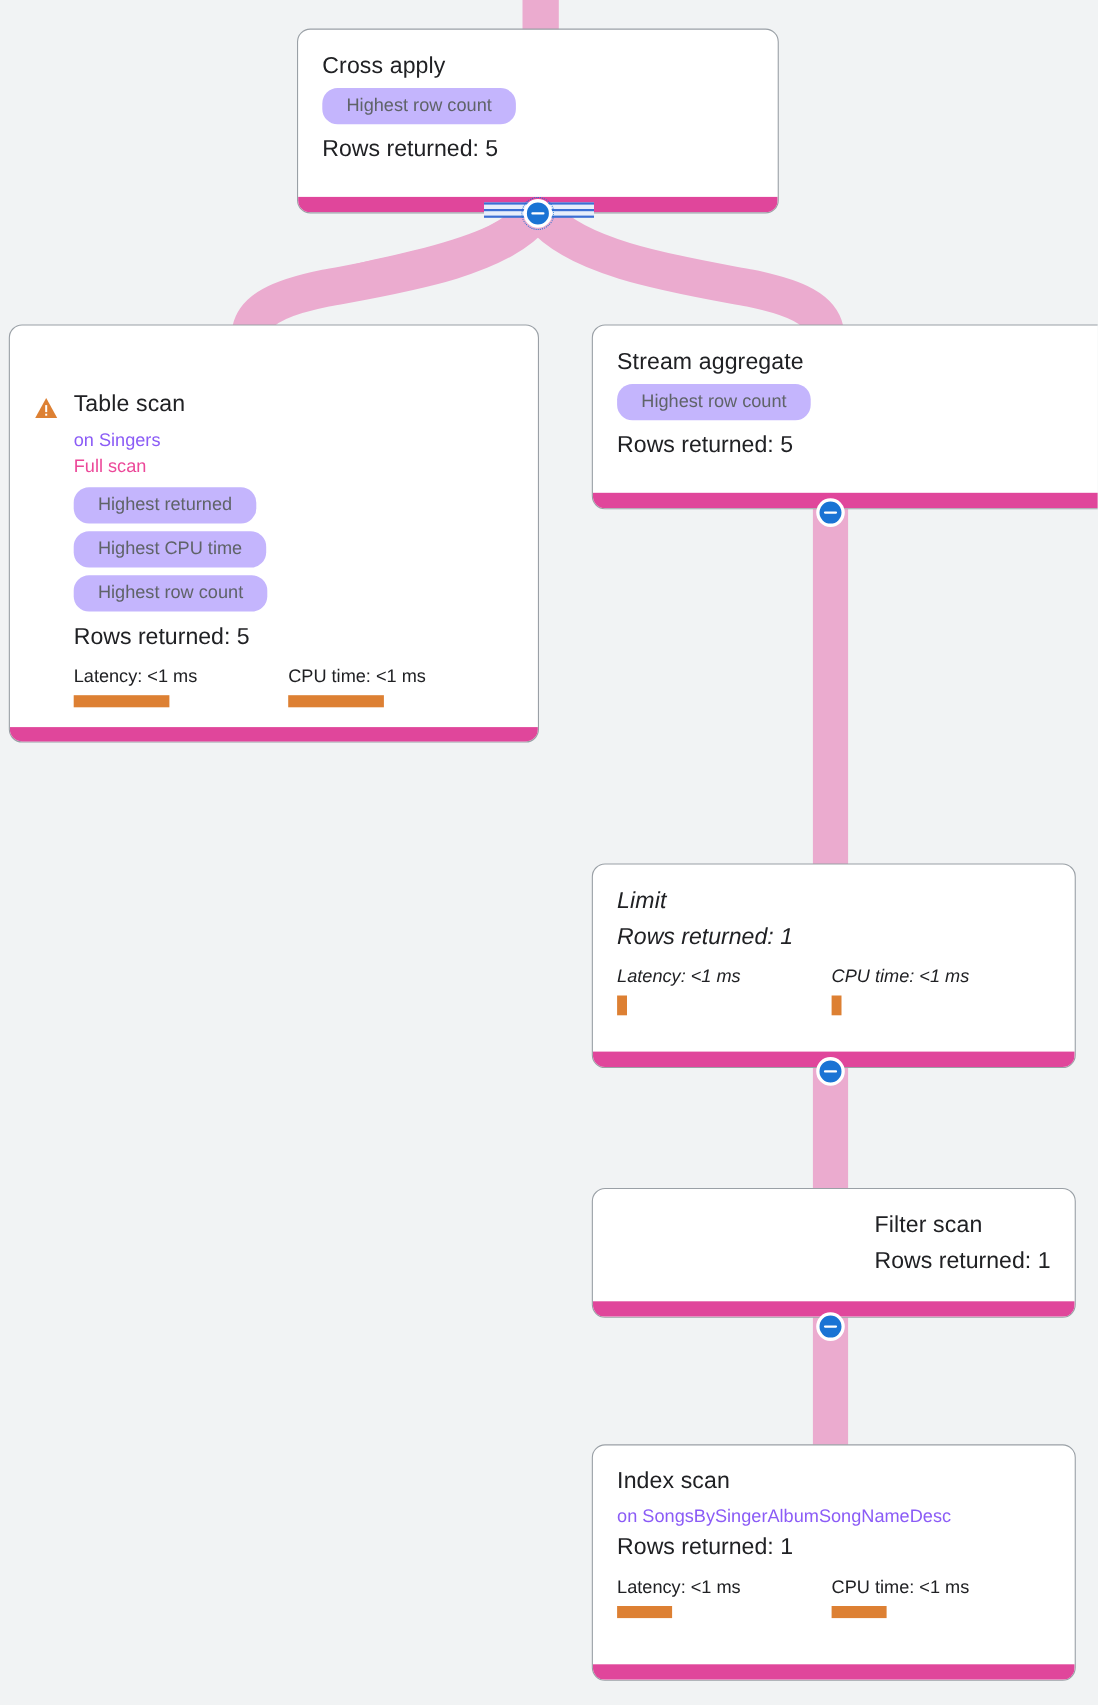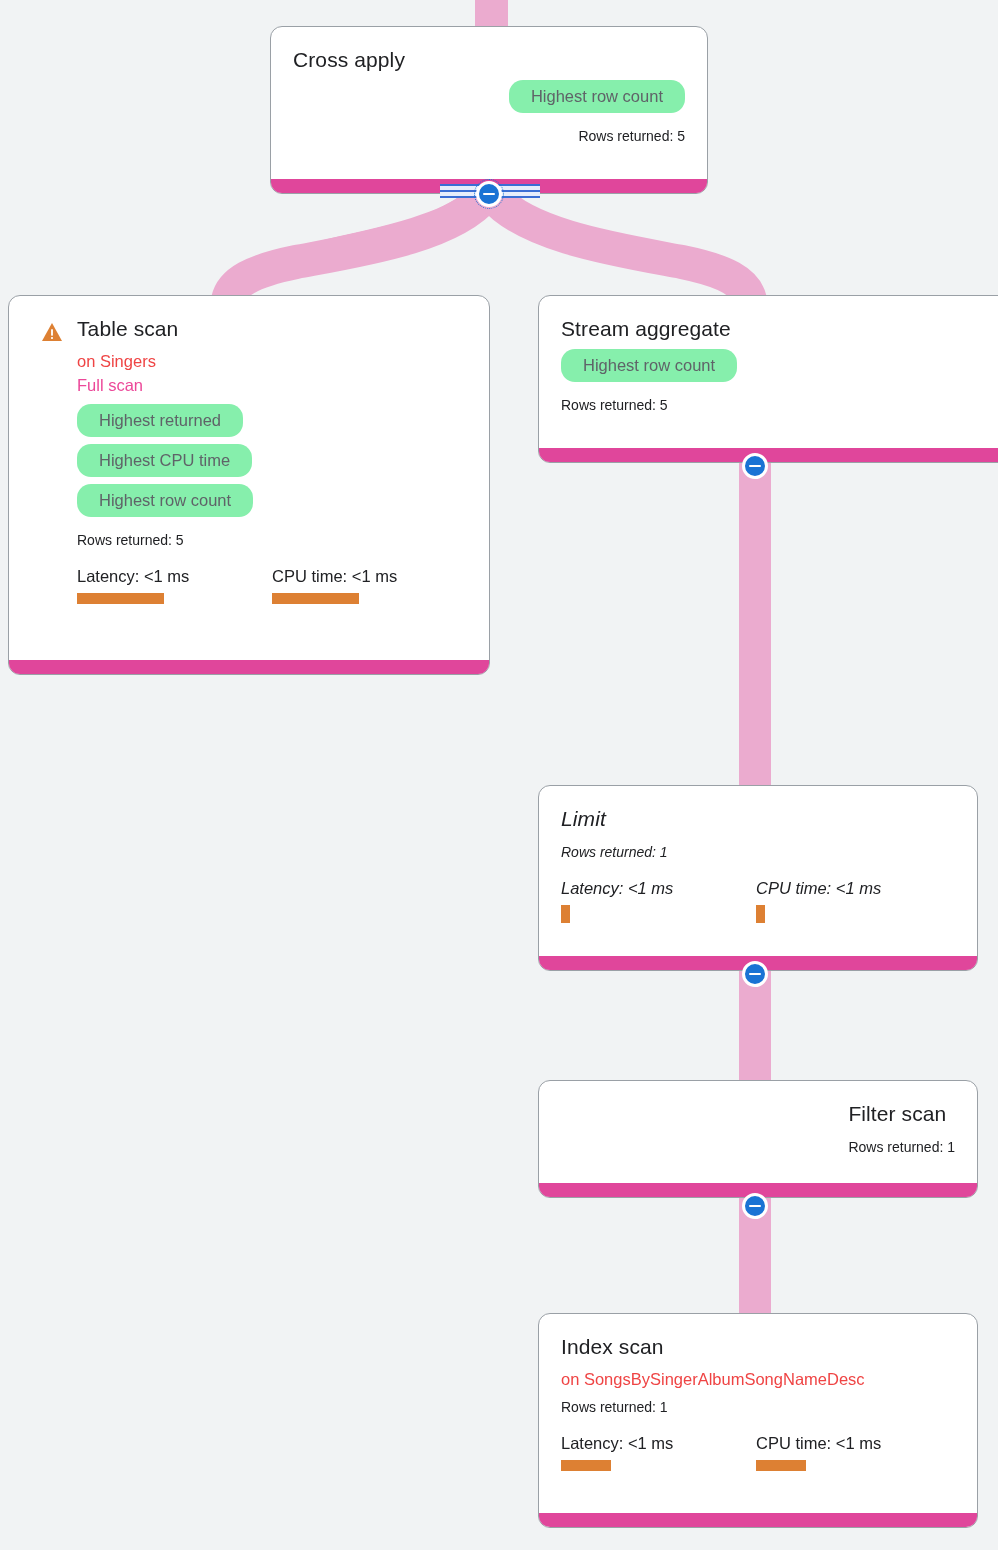--- a/index.html
+++ b/index.html
@@ -63,37 +63,37 @@
   .node-title {
     font-size: 21px;
     line-height: 26px;
     color: #202124;
     font-weight: 400;
     letter-spacing: 0.1px;
   }
   .node-sub {
     font-size: 16.5px;
     line-height: 24px;
-    color: #ef4444;
+    color: #8b5cf6;
     margin-top: 7px;
   }
   .node-sub.muted { color: #ec4899; margin-top: 0; }
   .chip-row { margin-top: 7px; }
   .chip {
     display: inline-block;
-    background: #86efac;
+    background: #c4b5fd;
     color: #5f6368;
     border-radius: 14px;
     padding: 5px 22px 6px 22px;
     font-size: 16.5px;
     line-height: 22px;
     margin-bottom: 7px;
   }
   .rows-line {
-    font-size: 14px;
+    font-size: 21px;
     line-height: 24px;
     color: #202124;
     margin-top: 4px;
   }
   .metrics {
     display: flex;
     margin-top: 13px;
   }
   .metric { width: 195px; }
   .metric-label {
@@ -192,21 +192,21 @@
              C 526 236, 618 250, 682 262
              C 726 271, 746 282, 750 300"></path>
 
     <rect x="739" y="458" width="32" height="335" fill="#ebabcf"></rect>
 
     <rect x="739" y="958" width="32" height="130" fill="#ebabcf"></rect>
 
     <rect x="739" y="1188" width="32" height="130" fill="#ebabcf"></rect>
   </svg>
 
-  <div class="node" style="left:270px; top:26px; width:438px; height:168px;text-align:right;">
+  <div class="node" style="left:270px; top:26px; width:438px; height:168px;">
     <div class="node-body">
       <div class="node-head">
         <div class="node-title">Cross apply</div>
       </div>
       <div class="chip-row">
         <span class="chip">Highest row count</span>
       </div>
       <div class="rows-line">Rows returned: 5</div>
     </div>
     <div class="node-accent" style="background:#e0469b;"></div>
@@ -219,21 +219,21 @@
     <div class="rail" style="left:0px; top:7px; width:42px;"></div>
     <div class="rail" style="left:0px; top:13px; width:42px;"></div>
     <div class="rail" style="left:58px; top:1px; width:42px;"></div>
     <div class="rail" style="left:58px; top:7px; width:42px;"></div>
     <div class="rail" style="left:58px; top:13px; width:42px;"></div>
   </div>
 
   <div class="toggle focused" style="left:476px; top:181px;"></div>
 
   <div class="node" style="left:8px; top:295px; width:482px; height:380px;">
-    <div class="node-body" style="padding-left:32px;">
+    <div class="node-body" style="padding-left:22px;margin-top:39px;">
       <div class="node-head">
         <svg class="warn-icon" viewBox="0 0 24 22">
           <path d="M12 1 L23 21 L1 21 Z" fill="#dd8033"></path>
           <rect x="11" y="8" width="2" height="7" fill="#ffffff"></rect>
           <rect x="11" y="16.6" width="2" height="2" fill="#ffffff"></rect>
         </svg>
         <div class="node-title">Table scan</div>
       </div>
       <div style="margin-left:36px;">
         <div class="node-sub">on Singers</div>

